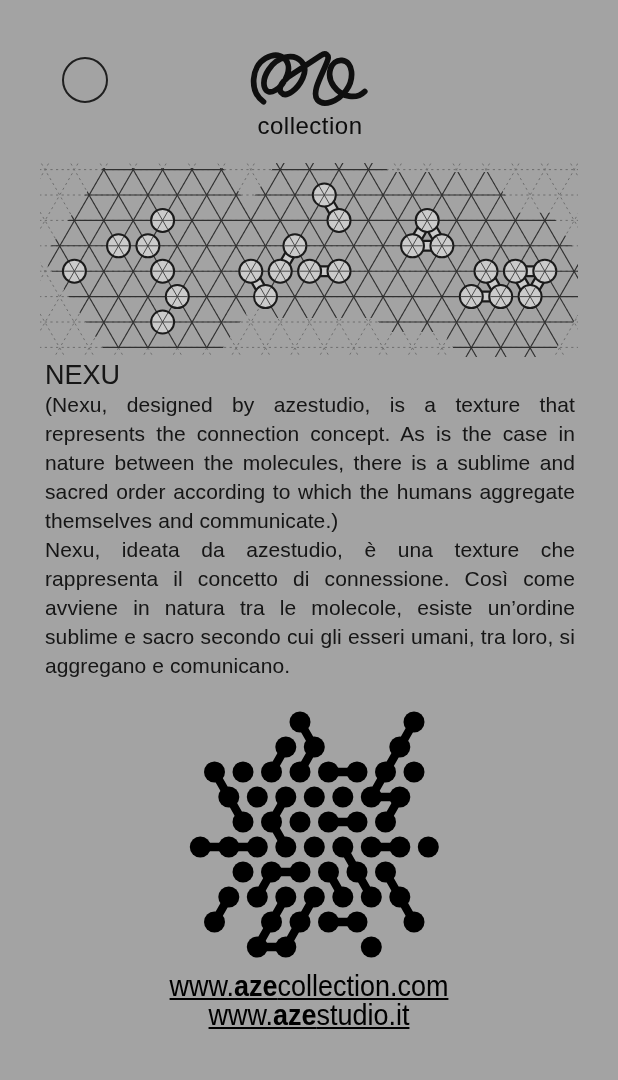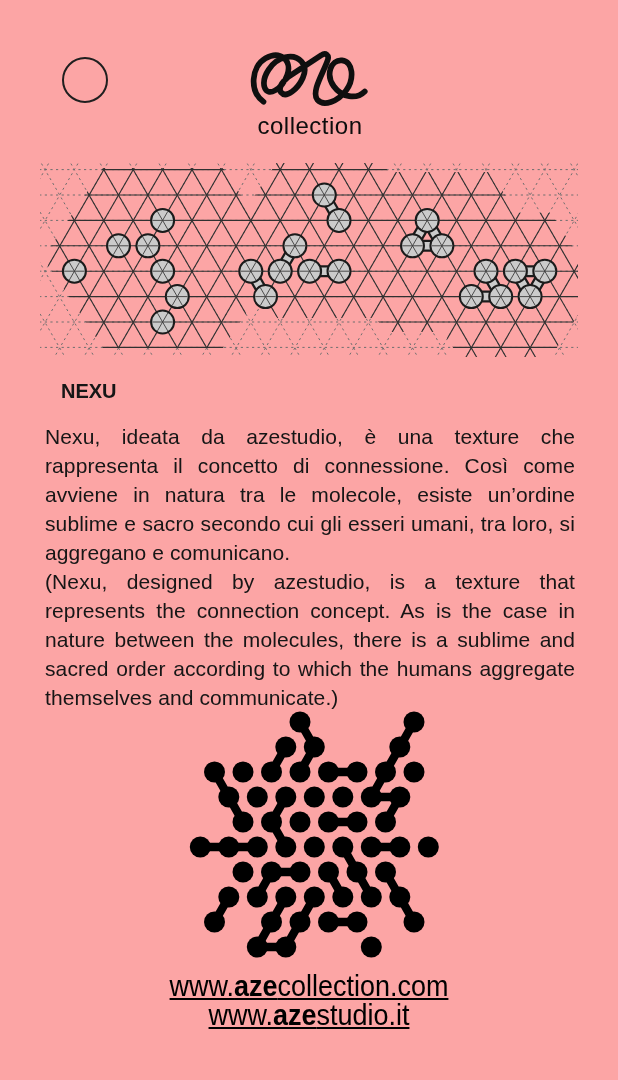--- a/index.html
+++ b/index.html
@@ -1,34 +1,34 @@
 <!DOCTYPE html>
 <html><head>
 <meta charset="utf-8">
 <style>
   html,body{margin:0;padding:0;background:#e8e8e8;}
   #page{
-    position:relative;width:618px;height:1080px;background:#fca5a5;
+    position:relative;width:618px;height:1080px;background:#a3a3a3;
     margin:0 auto;overflow:hidden;
     font-family:"Liberation Sans","DejaVu Sans",sans-serif;color:#161616;
   }
   .abs{position:absolute;}
   #punch-hole{
     left:62px;top:57px;width:46px;height:46px;border:2px solid #1f1f1f;
     border-radius:50%;box-sizing:border-box;
   }
   #logo-wrap{left:200px;top:48px;width:220px;text-align:center;}
   #logo-svg{display:block;margin:0 auto;}
   #collection-label{
     font-size:24px;letter-spacing:0.5px;color:#0d0d0d;margin-top:2px;
     font-family:"Liberation Sans","DejaVu Sans",sans-serif;
   }
   #texture-svg{left:0;top:0;}
   #text-block{left:45px;top:361px;width:530px;}
-  #nexu-heading{font-size:20px;line-height:29px;font-weight:700;margin:16px;}
+  #nexu-heading{font-size:27px;line-height:29px;font-weight:400;margin:0;}
   .body-par{
     font-size:21px;line-height:29px;margin:0;text-align:justify;
     color:#161616;letter-spacing:0.1px;
   }
   #molecule-svg{left:170px;top:695px;}
   #footer-urls{left:0;top:972px;width:618px;text-align:center;
     font-size:29px;line-height:29px;color:#000;text-decoration:underline;}
   #footer-urls .b{font-weight:bold;}
   #footer-urls div{transform:scaleX(0.93);}
 </style>
@@ -331,22 +331,22 @@
         <line x1="539.65" y1="262.2802" x2="549.9499999999999" y2="280.1198" stroke="#3c3c3c" stroke-width="0.9"></line>
         <line x1="549.9499999999999" y1="262.2802" x2="539.65" y2="280.1198" stroke="#3c3c3c" stroke-width="0.9"></line>
         <line x1="519.8000000000001" y1="296.6" x2="540.4" y2="296.6" stroke="#3c3c3c" stroke-width="0.9"></line>
         <line x1="524.95" y1="287.6802" x2="535.25" y2="305.51980000000003" stroke="#3c3c3c" stroke-width="0.9"></line>
         <line x1="535.25" y1="287.6802" x2="524.95" y2="305.51980000000003" stroke="#3c3c3c" stroke-width="0.9"></line>
       </g>
     </svg>
 
   <div id="text-block" class="abs">
     <p id="nexu-heading">NEXU</p>
+    <p class="body-par">(Nexu, designed by azestudio, is a texture that represents the connection concept. As is the case in nature between the molecules, there is a sublime and sacred order according to which the humans aggregate themselves and communicate.)</p>
     <p class="body-par">Nexu, ideata da azestudio, è una texture che rappresenta il concetto di connessione. Così come avviene in natura tra le molecole, esiste un’ordine sublime e sacro secondo cui gli esseri umani, tra loro, si aggregano e comunicano.</p>
-    <p class="body-par">(Nexu, designed by azestudio, is a texture that represents the connection concept. As is the case in nature between the molecules, there is a sublime and sacred order according to which the humans aggregate themselves and communicate.)</p>
   </div>
 
   <svg id="molecule-svg" class="abs" width="280" height="275" viewBox="170 695 280 275">
       <g>
         <line x1="300" y1="722" x2="314.3" y2="747" stroke="#000000" stroke-width="8.5" stroke-linecap="round"></line>
         <line x1="314.3" y1="747" x2="300" y2="772" stroke="#000000" stroke-width="8.5" stroke-linecap="round"></line>
         <line x1="414" y1="722" x2="399.8" y2="747" stroke="#000000" stroke-width="8.5" stroke-linecap="round"></line>
         <line x1="399.8" y1="747" x2="385.5" y2="772" stroke="#000000" stroke-width="8.5" stroke-linecap="round"></line>
         <line x1="385.5" y1="772" x2="371.3" y2="797" stroke="#000000" stroke-width="8.5" stroke-linecap="round"></line>
         <line x1="371.3" y1="797" x2="399.8" y2="797" stroke="#000000" stroke-width="8.5" stroke-linecap="round"></line>

